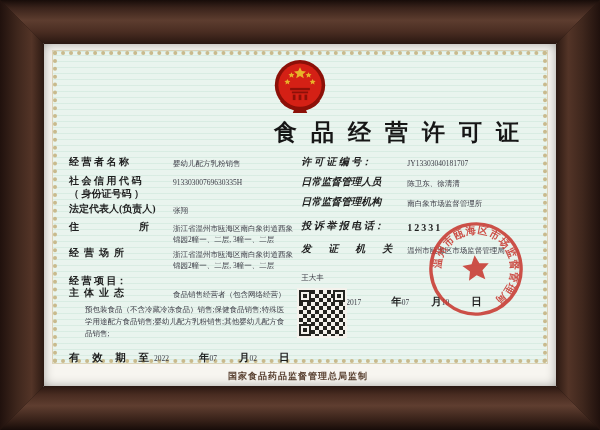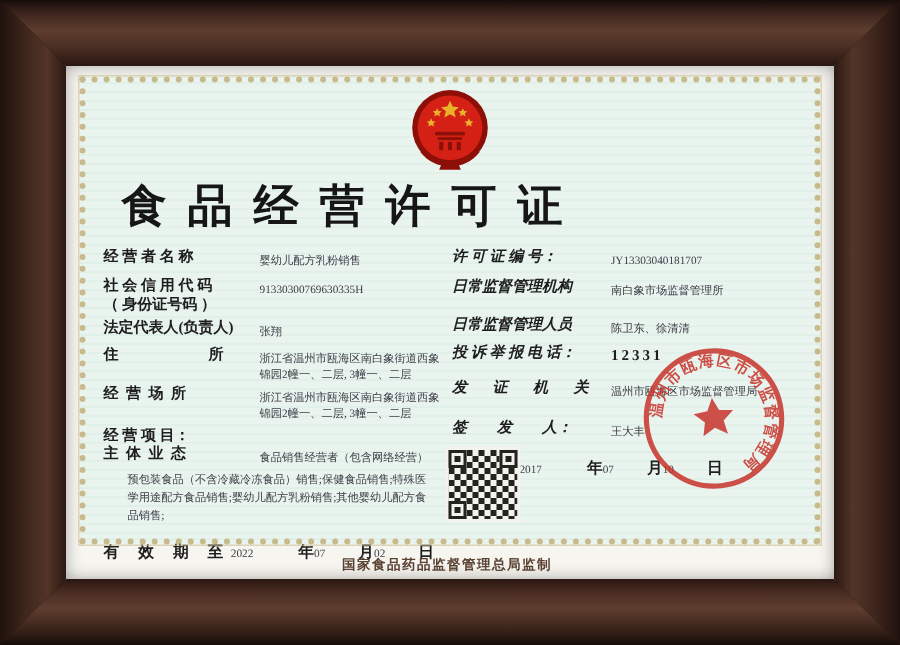--- a/index.html
+++ b/index.html
@@ -26,21 +26,21 @@
   .printed{position:absolute;left:11px;right:11px;top:9px;bottom:25px;
     border:4px dotted #c9ba8d;outline:1px solid rgba(201,186,141,.55);
     background:
       repeating-linear-gradient(180deg, rgba(140,200,175,.18) 0 1px, rgba(255,255,255,0) 1px 6px),
       #e9f4ee;
     padding:2px 10px;box-sizing:border-box;}
   .imprint{position:absolute;left:0;right:4px;bottom:5px;text-align:center;
     font-size:9px;font-weight:bold;color:#5a4232;letter-spacing:1px;}
   
   .emblem-wrap{text-align:center;margin-top:2px;height:56px;}
-  .title{text-align:left;font-size:30px;font-weight:bold;color:#161616;
+  .title{text-align:right;font-size:23px;font-weight:bold;color:#161616;
     letter-spacing:14px;text-indent:14px;margin-top:2px;}
   
   .cols{display:flex;margin-top:8px;}
   .col-l{flex:0 0 49%;box-sizing:border-box;padding-left:2px;}
   .col-r{flex:1;position:relative;box-sizing:border-box;padding-left:6px;}
   .row{display:flex;align-items:flex-start;margin-bottom:5px;}
   .lbl{font-weight:bold;font-size:10px;color:#1e1e1e;flex:0 0 104px;line-height:1.25;white-space:pre-wrap;}
   .lbl-r{flex:0 0 106px;font-style:italic;}
   .val{font-size:7.5px;color:#3c3c46;line-height:1.5;padding-top:2px;}
   .val-strong{font-size:10px;font-weight:bold;color:#1e1e1e;letter-spacing:2px;padding-top:0;}
@@ -135,38 +135,37 @@
             <span class="gap-m"></span>
             <span class="d-unit">日</span>
           </div>
         </div>
 
         <div class="col-r">
           <div class="row" style="margin-bottom:7px">
             <span class="lbl lbl-r">许 可 证 编 号：</span>
             <span class="val">JY13303040181707</span>
           </div>
+          <div class="row" style="margin-bottom:6px">
+            <span class="lbl lbl-r">日常监督管理人员</span>
+            <span class="val">陈卫东、徐清清</span>
+          </div>
           <div class="row" style="margin-bottom:11px">
             <span class="lbl lbl-r">日常监督管理机构</span>
             <span class="val">南白象市场监督管理所</span>
-          </div>
-          <div class="row" style="margin-bottom:6px">
-            <span class="lbl lbl-r">日常监督管理人员</span>
-            <span class="val">陈卫东、徐清清</span>
           </div>
           <div class="row" style="margin-bottom:8px">
             <span class="lbl lbl-r">投 诉 举 报 电 话：</span>
             <span class="val val-strong">12331</span>
           </div>
           <div class="row" style="margin-bottom:14px">
             <span class="lbl lbl-r" style="letter-spacing:4px">发  证  机  关</span>
             <span class="val">温州市瓯海区市场监督管理局</span>
           </div>
           <div class="row" style="margin-bottom:12px">
-            <span class="lbl lbl-r">签　　发　　人：</span>
             <span class="val">王大丰</span>
           </div>
           <div class="daterow" style="margin-left:45px">
             <span class="d-num">2017</span>
             <span class="gap-l"></span>
             <span class="d-unit">年</span>
             <span class="d-num">07</span>
             <span class="gap-m"></span>
             <span class="d-unit">月</span>
             <span class="d-num">10</span>

